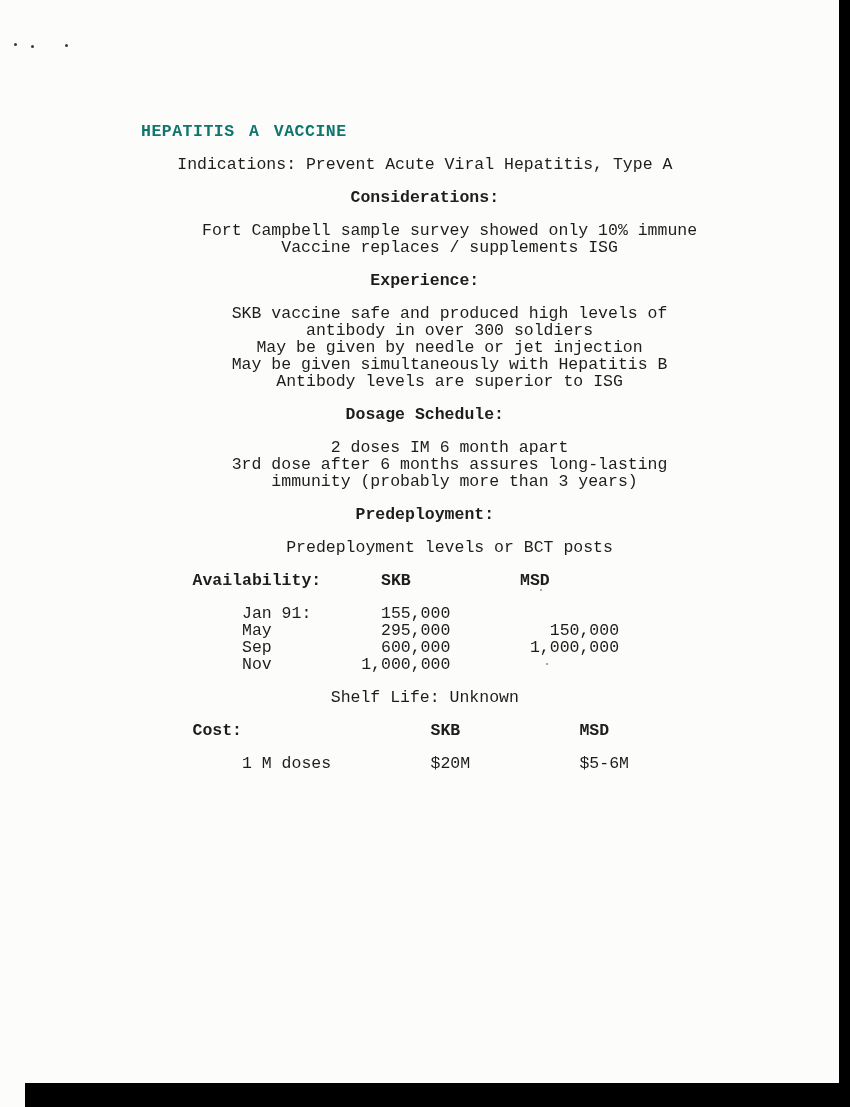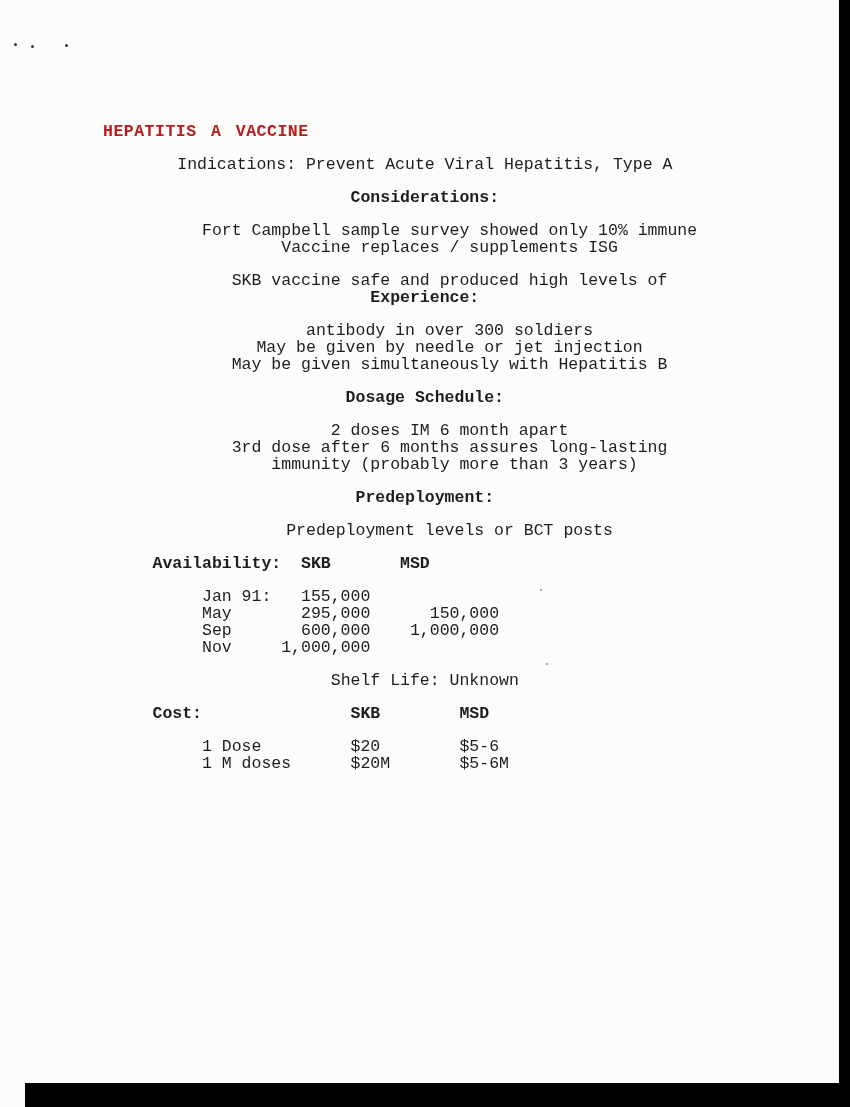--- a/index.html
+++ b/index.html
@@ -22,29 +22,30 @@
     top: 123px;
     font-size: 16.5px;
     line-height: 17px;
   }
   .title {
     font-weight: bold;
     letter-spacing: 0.5px;
     word-spacing: 4px;
     margin-bottom: 16px;
     white-space: pre;
-    color: #b91c1c;
+    color: #0f766e;
+    margin-left: 38px;
   }
   .block { margin-bottom: 16px; }
   .heading { margin-bottom: 16px; font-weight: bold; }
   .line { white-space: pre; text-align: center; }
   .indent-1 { padding-left: 5ch; }
   .indent-2 { padding-left: 10ch; }
   .row { display: flex; }
-  .cell { white-space: pre; display: inline-block; }
+  .cell { white-space: pre; display: inline-block; margin-left: 40px; }
   .w8  { width: 8ch; }
   .w9  { width: 9ch; }
   .w10 { width: 10ch; }
   .w11 { width: 11ch; }
   .w13 { width: 13ch; }
   .w15 { width: 15ch; }
   .w20 { width: 20ch; }
   .num { text-align: right; }
   .edge-right {
     position: absolute;
@@ -94,25 +95,26 @@
       <div class="line indent-1">Indications: Prevent Acute Viral Hepatitis, Type A</div>
     </div>
 
     <div class="block">
       <div class="line indent-1 heading">Considerations:</div>
       <div class="line indent-2">Fort Campbell sample survey showed only 10% immune</div>
       <div class="line indent-2">Vaccine replaces / supplements ISG</div>
     </div>
 
     <div class="block">
+      <div class="line indent-1 heading">Experience:</div>
       <div class="line indent-2">SKB vaccine safe and produced high levels of</div>
-      <div class="line indent-1 heading">Experience:</div>
       <div class="line indent-2">antibody in over 300 soldiers</div>
       <div class="line indent-2">May be given by needle or jet injection</div>
       <div class="line indent-2">May be given simultaneously with Hepatitis B</div>
+      <div class="line indent-2">Antibody levels are superior to ISG</div>
     </div>
 
     <div class="block">
       <div class="line indent-1 heading">Dosage Schedule:</div>
       <div class="line indent-2">2 doses IM 6 month apart</div>
       <div class="line indent-2">3rd dose after 6 months assures long-lasting</div>
       <div class="line indent-2"> immunity (probably more than 3 years)</div>
     </div>
 
     <div class="block">
@@ -152,25 +154,20 @@
       <div class="line indent-1">Shelf Life: Unknown</div>
     </div>
 
     <div class="block">
       <div class="row indent-1 heading">
         <span class="cell w20">Cost:</span>
         <span class="cell w11">SKB</span>
         <span class="cell">MSD</span>
       </div>
       <div class="row indent-2">
-        <span class="cell w15">1 Dose</span>
-        <span class="cell w11">$20</span>
-        <span class="cell">$5-6</span>
-      </div>
-      <div class="row indent-2">
         <span class="cell w15">1 M doses</span>
         <span class="cell w11">$20M</span>
         <span class="cell">$5-6M</span>
       </div>
     </div>
 
   </div>
 
   <div class="edge-right"></div>
   <div class="edge-bottom"></div>

